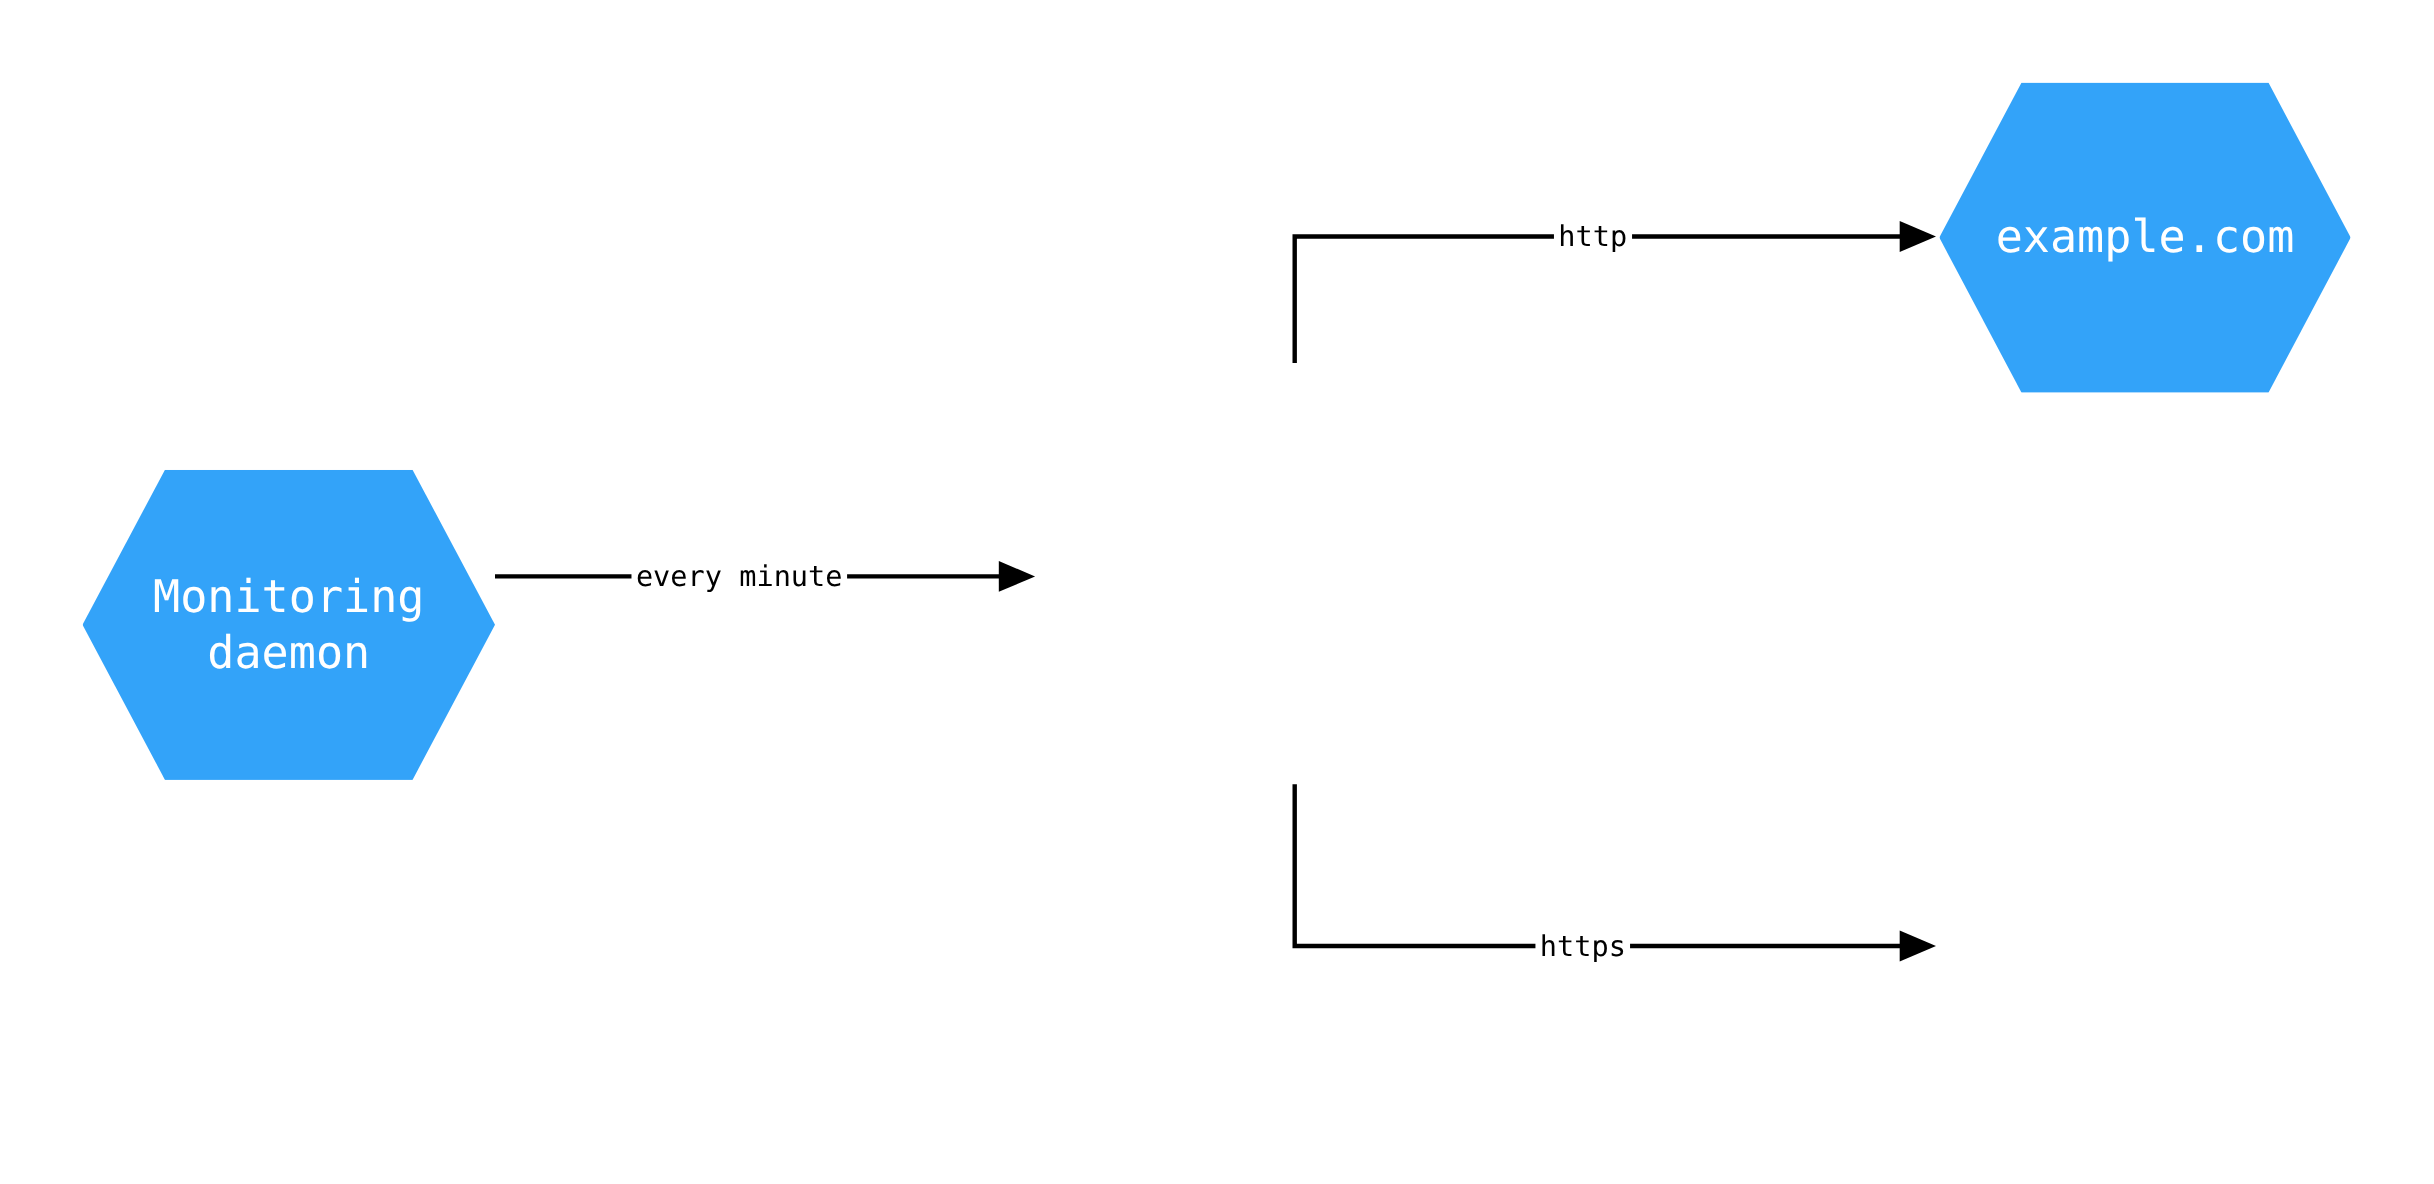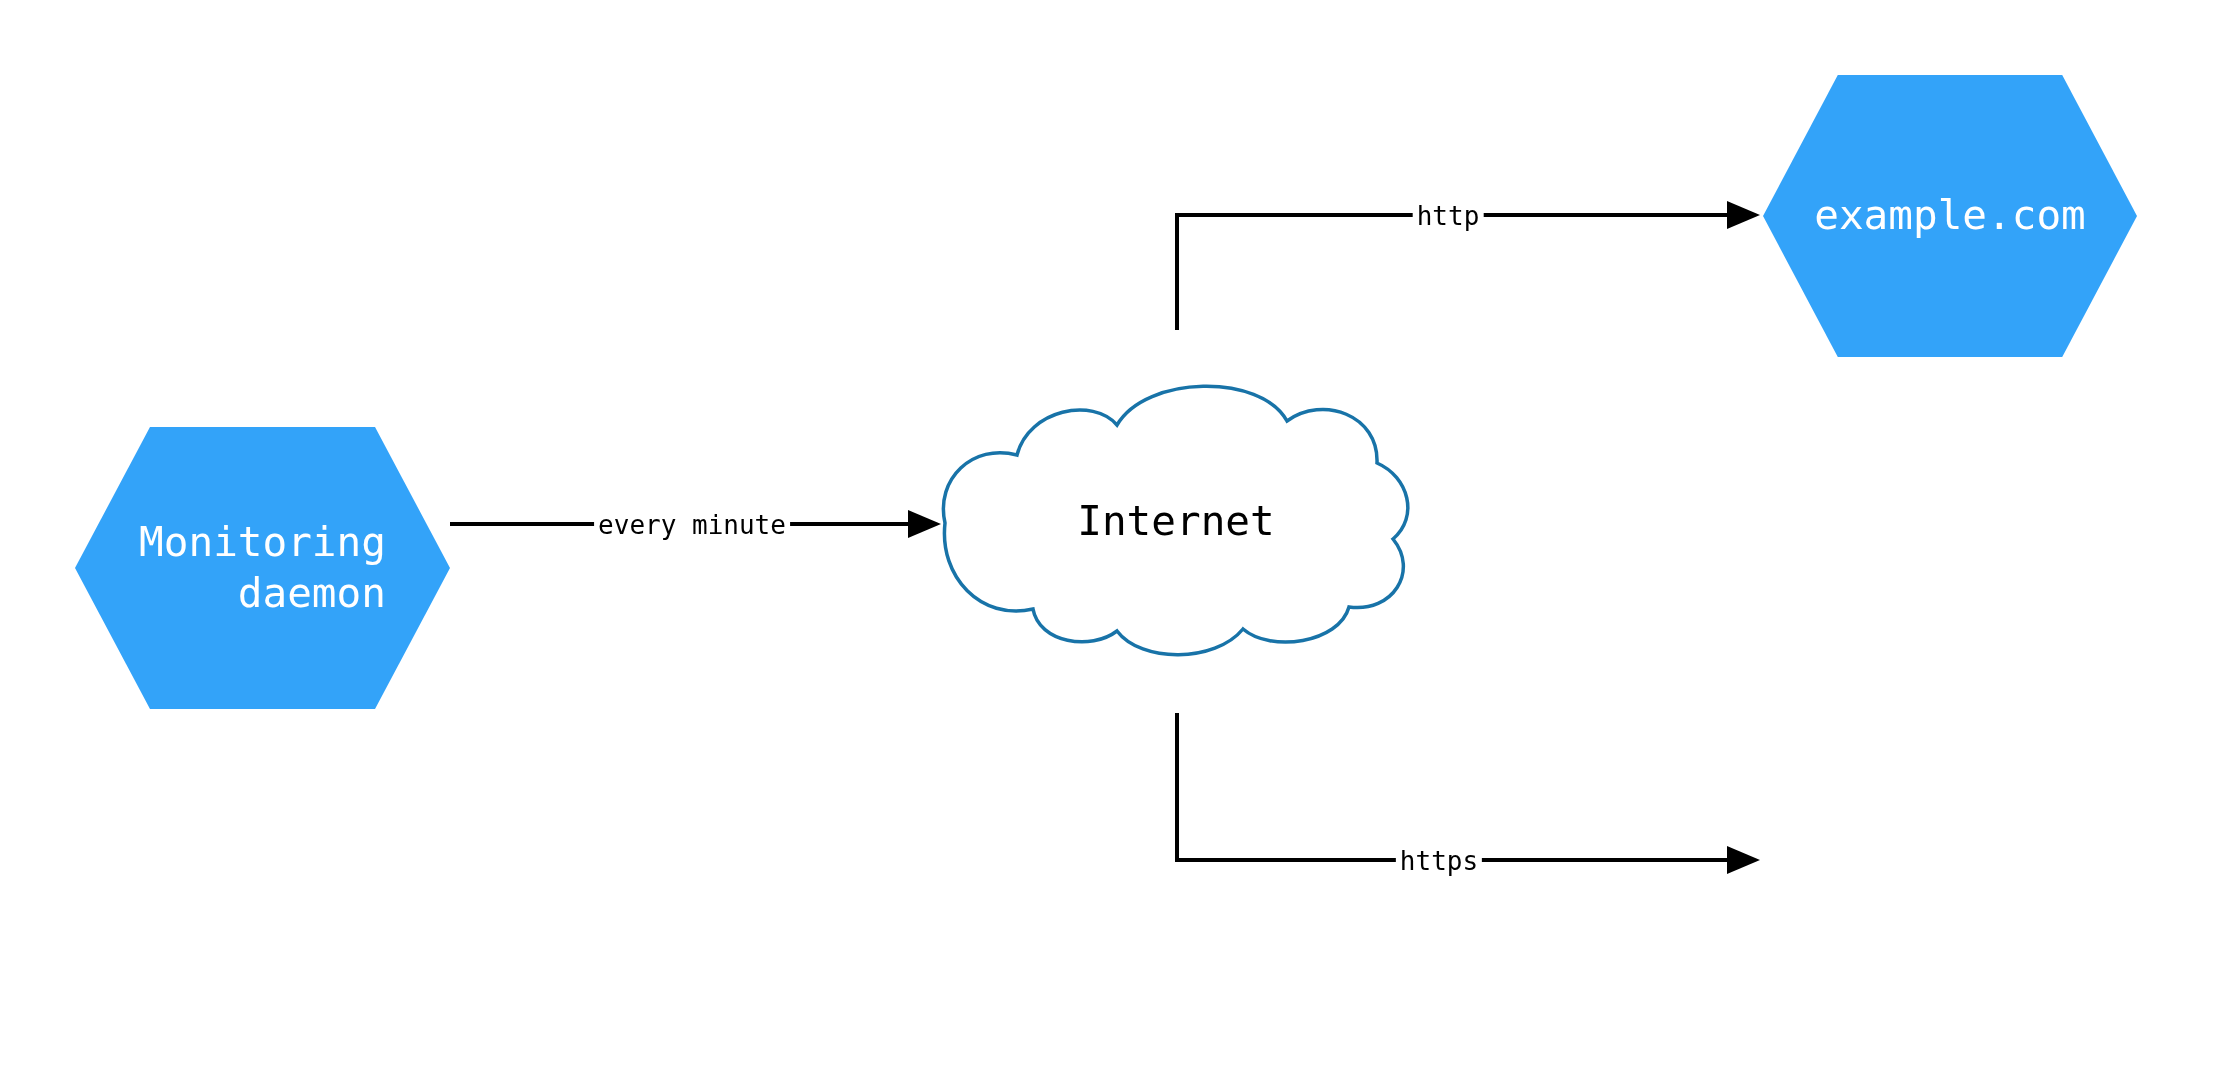--- a/index.html
+++ b/index.html
@@ -16,21 +16,21 @@
     background: #33a3f9;
     clip-path: polygon(20% 0%, 80% 0%, 100% 50%, 80% 100%, 20% 100%, 0% 50%);
     display: flex;
     align-items: center;
     justify-content: center;
   }
   .hex .hex-label {
     color: #ffffff;
     font-size: 41px;
     line-height: 1.25;
-    text-align: right;
+    text-align: center;
     white-space: pre-line;
   }
   #hex-monitoring { left: 75px;   top: 383px; width: 375px; height: 282px; margin-top: 44px; }
   #hex-example    { left: 1763px; top: 75px;  width: 374px; height: 282px; }
   #hex-httpbin    { left: 1763px; top: 718px; width: 374px; height: 282px; }
 
   #cloud-box {
     position: absolute;
     left: 941px; top: 381px;
     width: 470px; height: 280px;
@@ -48,21 +48,21 @@
   .edge-label {
     position: absolute;
     transform: translate(-50%, -50%);
     background: #ffffff;
     color: #000000;
     font-size: 26px;
     line-height: 1.1;
     padding: 0 4px;
     white-space: nowrap;
   }
-  #label-every-minute { left: 672px;  top: 525px; margin-left: 20px; }
+  #label-every-minute { left: 672px;  top: 525px; }
   #label-http         { left: 1448px; top: 216px; }
   #label-https        { left: 1439px; top: 861px; }
 </style>
 </head>
 <body>
 
 <div id="canvas">
 
   <svg id="edges-svg" width="2213" height="1076" viewBox="0 0 2213 1076">
 
@@ -74,36 +74,20 @@
 
     <polyline points="1177,713 1177,860 1730,860" fill="none" stroke="#000000" stroke-width="4" stroke-linejoin="miter"></polyline>
     <polygon points="1760,860 1727,846 1727,874" fill="#000000"></polygon>
   </svg>
 
   <div class="hex" id="hex-monitoring">
     <span class="hex-label">Monitoring
 daemon</span>
   </div>
 
-  <div id="cloud-box">
-    <svg width="470" height="280" viewBox="0 0 470 280">
-      <path d="M 4 142
-               C -6 98, 32 62, 76 74
-               C 88 28, 152 16, 176 44
-               C 205 -6, 320 -8, 346 40
-               C 382 14, 438 34, 436 82
-               C 468 96, 478 136, 452 158
-               C 478 190, 452 232, 408 226
-               C 398 262, 330 272, 302 248
-               C 274 282, 200 282, 176 250
-               C 150 270, 98 262, 92 228
-               C 40 240, -2 196, 4 142 Z" fill="#ffffff" stroke="#1873a8" stroke-width="3.5"></path>
-    </svg>
-    <div id="cloud-label">Internet</div>
-  </div>
 
   <div class="hex" id="hex-example">
     <span class="hex-label">example.com</span>
   </div>
 
 
   <span class="edge-label" id="label-every-minute">every minute</span>
   <span class="edge-label" id="label-http">http</span>
   <span class="edge-label" id="label-https">https</span>
 

